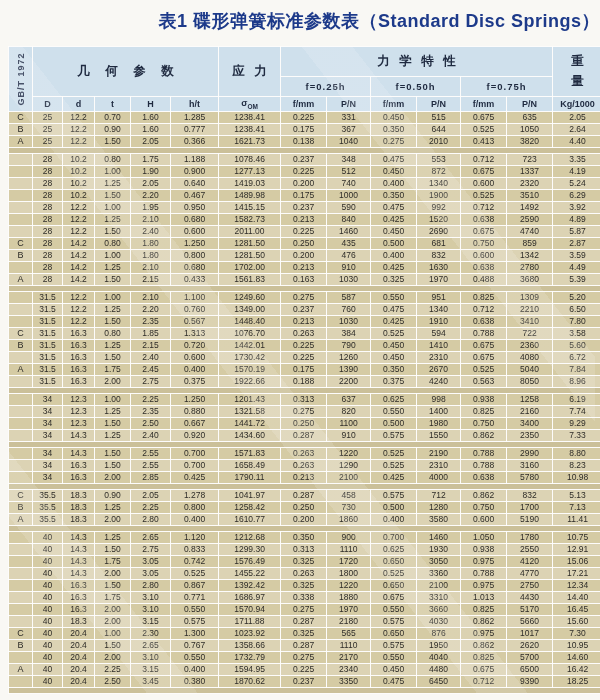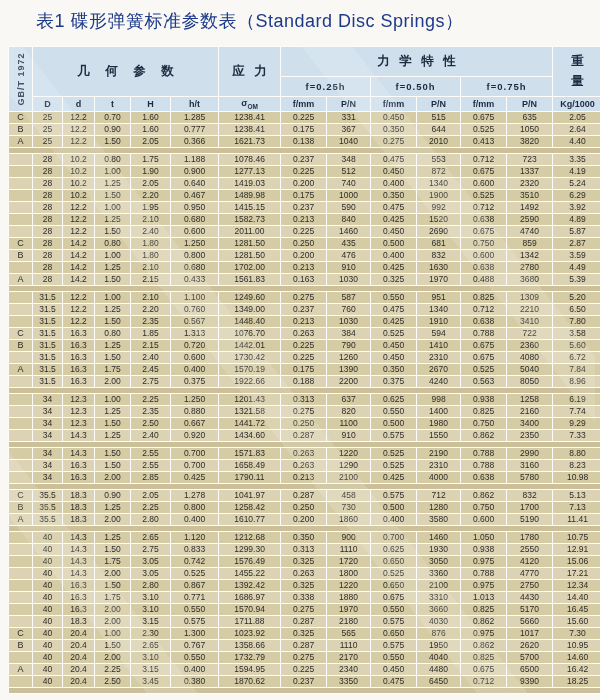--- a/index.html
+++ b/index.html
@@ -5,23 +5,24 @@
   * { box-sizing: border-box; margin: 0; padding: 0; }
   html,body { width: 600px; height: 700px; overflow: hidden; }
   body {
     background: #f9f8f4;
     font-family: "Liberation Sans", "DejaVu Sans", sans-serif;
     color: #2e2c28;
   }
   .page-title {
     padding: 9px 0 0 36px;
     font-size: 18px;
-    font-weight: normal;
+    font-weight: bold;
     color: #1d3a8a;
     letter-spacing: 0.5px;
+    text-align: right;
   }
   .table-wrap {
     position: relative;
     margin: 13px 5px 0 8px;
   }
   
   .table-wrap::after {
     content: "";
     position: absolute; inset: 0;
     background: repeating-linear-gradient(52deg,

